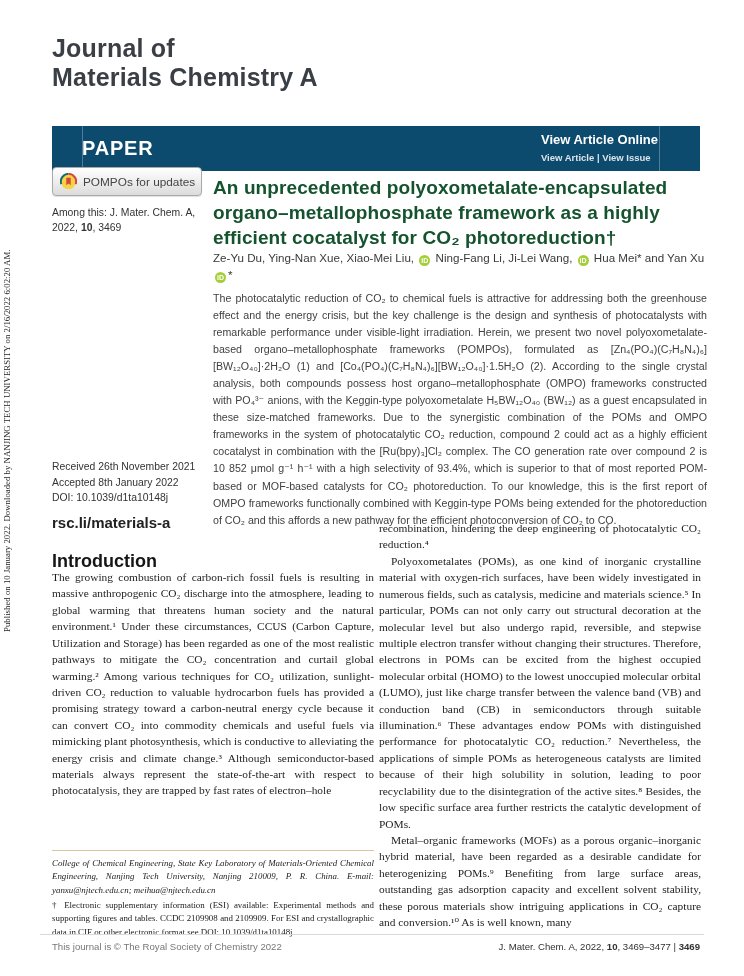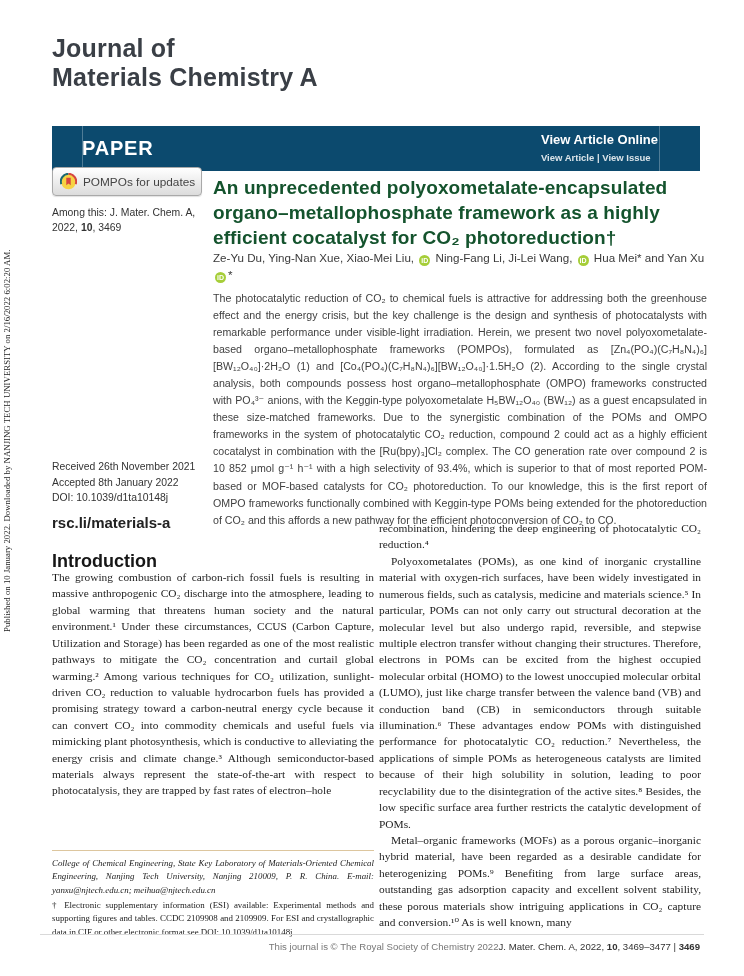--- a/index.html
+++ b/index.html
@@ -57,21 +57,21 @@
   .bodytext p{margin:0;}
   .bodytext p.indent{text-indent:12px;}
   
   #footnote{position:absolute;left:52px;top:826px;width:322px;margin-top:24px;}
   #footnote .rule{height:1px;background:#ddc69e;margin-bottom:6px;}
   #footnote p{margin:0 0 2px 0;font-size:8.9px;line-height:1.5;text-align:justify;color:#222;}
   #fn-affil{font-style:italic;}
   
   #footer-rule{position:absolute;left:40px;top:934px;width:664px;height:1px;background:#d9d9d9;}
   #footer{position:absolute;left:52px;top:941px;width:648px;display:flex;
-    justify-content:flex-end;font-size:9.6px;color:#777;}
+    justify-content:space-between;font-size:9.6px;color:#777;}
   #footer-right{color:#333;}
 </style>
 </head>
 <body>
 
 <div id="page">
 
   <div id="sidebar-text">Published on 10 January 2022. Downloaded by NANJING TECH UNIVERSITY on 2/16/2022 6:02:20 AM.</div>
 
   <div id="journal-title">

